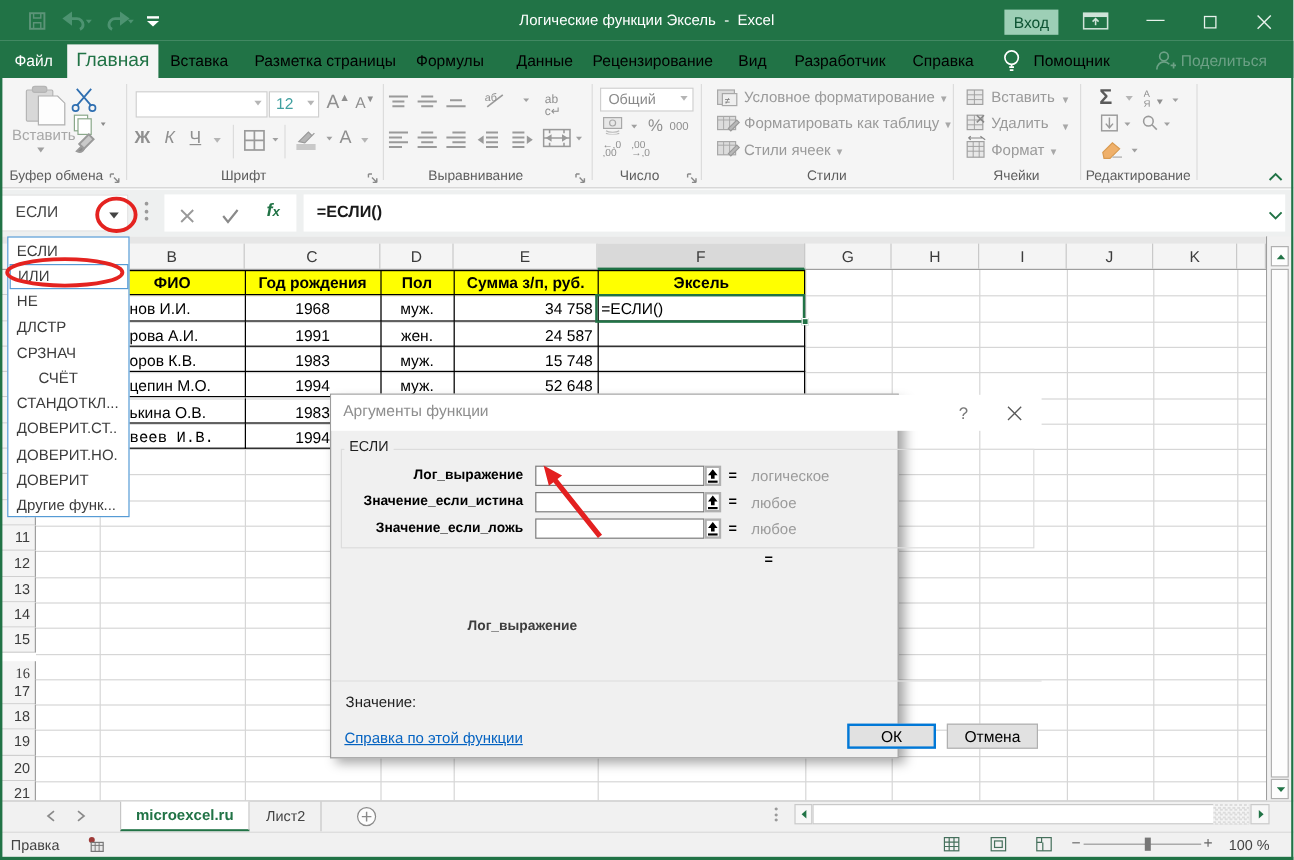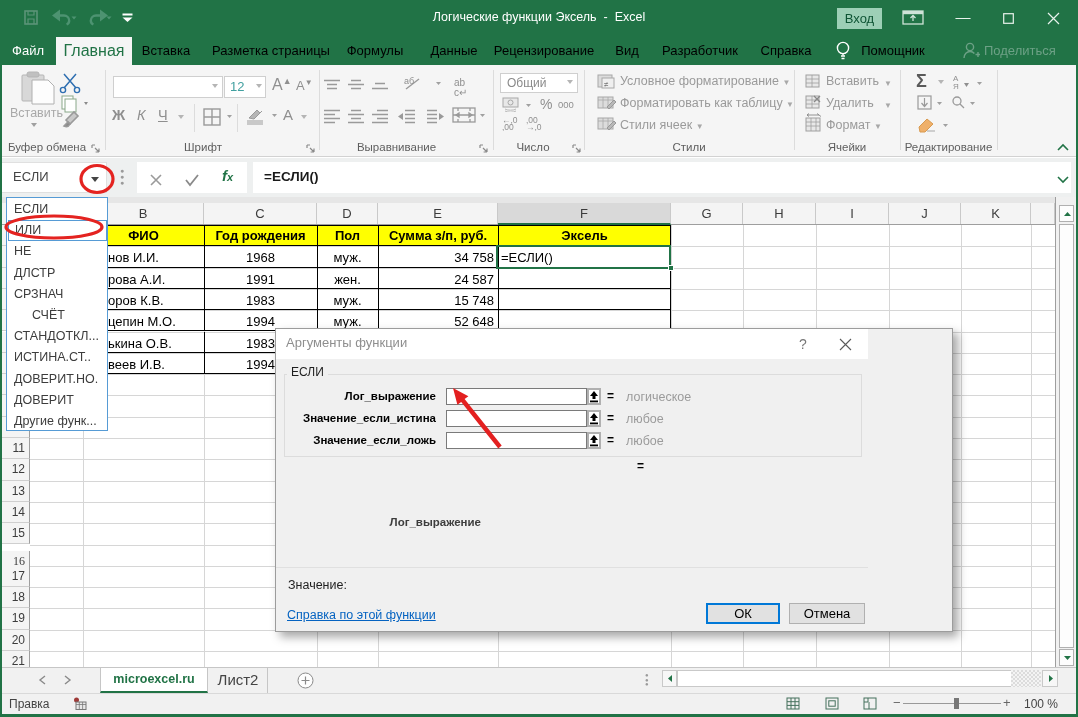--- a/index.html
+++ b/index.html
@@ -32,21 +32,21 @@
   .colhead { position:absolute; top:0; height:21px; line-height:21px; text-align:center; font-size:13px; color:#3c3c3c; border-right:1px solid #c9c9c9; }
   #cells { left:0; top:225px; width:1055px; height:442px; background:#fff; }
   .rowhead { position:absolute; left:0; width:30px; background:#f4f4f4; border-right:1px solid #9e9e9e; border-bottom:1px solid #cfcfcf; font-size:12px; color:#3c3c3c; text-align:right; padding-right:4px; }
   .gridv { position:absolute; top:0; width:1px; height:442px; background:#d6d6d6; }
   .gridh { position:absolute; left:30px; width:1025px; height:1px; background:#d6d6d6; }
   .cell { position:absolute; font-size:13px; color:#000; line-height:20px; white-space:nowrap; }
   
   #dropdown { left:6px; top:197px; width:102px; height:234px; background:#fff; border:1px solid #569bd5; }
   .ditem { position:absolute; left:1px; width:98px; height:21px; line-height:21px; padding-left:6px; font-size:12.5px; color:#3c3c3c; }
   
-  #dialog { left:275px; top:328px; width:678px; height:304px; background:#f0f0f0; border:1px solid #9c9c9c; box-shadow:5px 5px 9px rgba(0,0,0,0.35); }
+  #dialog { left:275px; top:328px; width:474px; height:304px; background:#f0f0f0; border:1px solid #9c9c9c; box-shadow:5px 5px 9px rgba(0,0,0,0.35); }
   .dlg { position:absolute; }
   .field { position:absolute; width:141px; height:17px; background:#fff; border:1px solid #7a7a7a; }
   .fbtn { position:absolute; width:14px; height:17px; background:#fff; border:2px solid #b0b0b0; }
   .flabel { position:absolute; font-weight:bold; font-size:11.5px; color:#000; text-align:right; }
   .hint { position:absolute; font-size:12.5px; color:#9b9b9b; }
   
   #tabbar { left:0; top:667px; width:1078px; height:26px; background:#f1f1f1; border-top:1px solid #c6c6c6; }
   #statusbar { left:0; top:693px; width:1078px; height:21px; background:#f1f1f1; border-top:1px solid #d9d9d9; font-size:12px; color:#444; }
   #greenline { left:0; top:714px; width:1078px; height:3px; background:#217346; }
   #vscroll { left:1055px; top:197px; width:21px; height:470px; background:#f1f1f1; border-left:1px solid #9e9e9e; }
@@ -446,37 +446,37 @@
 <div class="abs" style="left:498px;top:106.5px;width:1px;height:21.3px;background:#000;"></div>
 <div class="cell" style="left:108px;top:108.5px;width:92px;">ькина О.В.</div>
 <div class="cell" style="left:204px;top:108.5px;width:113px;text-align:center;">1983</div>
 <div class="cell" style="left:317px;top:108.5px;width:61px;text-align:center;">муж.</div>
 <div class="cell" style="left:378px;top:108.5px;width:116px;text-align:right;">47 500</div>
 <div class="abs" style="left:82px;top:127.8px;width:589px;height:21.3px;border:1px solid #000;border-top:none;"></div>
 <div class="abs" style="left:204px;top:127.8px;width:1px;height:21.3px;background:#000;"></div>
 <div class="abs" style="left:317px;top:127.8px;width:1px;height:21.3px;background:#000;"></div>
 <div class="abs" style="left:378px;top:127.8px;width:1px;height:21.3px;background:#000;"></div>
 <div class="abs" style="left:498px;top:127.8px;width:1px;height:21.3px;background:#000;"></div>
-<div class="cell" style="left:108px;top:129.8px;width:92px;">веев И.В.</div>
+<div class="cell" style="left:108px;top:129.8px;width:92px;font-family:Liberation Mono, monospace;">веев И.В.</div>
 <div class="cell" style="left:204px;top:129.8px;width:113px;text-align:center;">1994</div>
 <div class="cell" style="left:317px;top:129.8px;width:61px;text-align:center;">муж.</div>
 <div class="cell" style="left:378px;top:129.8px;width:116px;text-align:right;">38 200</div>
 <div class="abs" style="left:496px;top:20.3px;width:175px;height:23.3px;border:2px solid #217346;"></div>
 <div class="abs" style="left:668px;top:39.6px;width:6px;height:6px;background:#217346;border:1px solid #fff;"></div>
 </div>
 <div class="abs" id="vscroll"></div>
 <div class="abs" id="dropdown">
 <div class="ditem" style="top:1.0px;">ЕСЛИ</div>
 <div class="ditem" style="top:22.2px;border:1px solid #569bd5;width:99px;height:21px;line-height:19px;">ИЛИ</div>
 <div class="ditem" style="top:43.4px;">НЕ</div>
 <div class="ditem" style="top:64.6px;">ДЛСТР</div>
 <div class="ditem" style="top:85.8px;">СРЗНАЧ</div>
 <div class="ditem" style="top:107.0px;padding-left:24px;">СЧЁТ</div>
 <div class="ditem" style="top:128.2px;">СТАНДОТКЛ...</div>
-<div class="ditem" style="top:149.4px;">ИСТИНА.СТ..</div>
+<div class="ditem" style="top:149.4px;">ДОВЕРИТ.СТ..</div>
 <div class="ditem" style="top:170.6px;">ДОВЕРИТ.НО.</div>
 <div class="ditem" style="top:191.8px;">ДОВЕРИТ</div>
 <div class="ditem" style="top:213.0px;">Другие функ...</div>
 </div>
 <svg class="abs" style="left:3px;top:214px" width="104" height="26" viewBox="0 0 104 26">
     <ellipse cx="51" cy="13" rx="48" ry="11" fill="none" stroke="#e42320" stroke-width="3.2"></ellipse>
   </svg>
 <svg class="abs" style="left:78px;top:163px" width="38" height="32" viewBox="0 0 38 32">
     <ellipse cx="19" cy="16" rx="16" ry="13.5" fill="none" stroke="#e42320" stroke-width="3.2"></ellipse>
   </svg>
@@ -526,21 +526,21 @@
   <svg class="dlg" style="left:172px;top:56px" width="60" height="70" viewBox="0 0 60 70">
     <path d="M5 3 L20.4 11.2 L16.6 14.1 L53.7 60.6 L50.3 63.4 L13.2 16.9 L9.4 19.8 Z" fill="#e32020"></path>
   </svg>
 </div>
 <div class="abs" id="tabbar"></div>
 <svg class="abs" style="left:38px;top:675px" width="36" height="10" viewBox="0 0 36 10">
     <path d="M7 1 L2 5 L7 9" fill="none" stroke="#8a8a8a" stroke-width="1.4"></path>
     <path d="M27 1 L32 5 L27 9" fill="none" stroke="#8a8a8a" stroke-width="1.4"></path>
   </svg>
 <div class="abs" style="left:100px;top:668px;width:108px;height:25px;background:#fff;border-left:1px solid #c6c6c6;border-right:1px solid #c6c6c6;border-bottom:2px solid #217346;text-align:center;line-height:23px;font-size:12.5px;font-weight:bold;color:#217346;">microexcel.ru</div>
-<div class="abs" style="left:209px;top:668px;width:59px;height:25px;text-align:center;line-height:24px;font-size:15px;color:#444;border-right:1px solid #c6c6c6;">Лист2</div>
+<div class="abs" style="left:209px;top:668px;width:59px;height:25px;text-align:center;line-height:24px;font-size:12px;color:#444;border-right:1px solid #c6c6c6;">Лист2</div>
 <svg class="abs" style="left:297px;top:672px" width="17" height="17" viewBox="0 0 17 17">
     <circle cx="8.5" cy="8.5" r="7.5" fill="#fdfdfd" stroke="#8a8a8a" stroke-width="1"></circle>
     <path d="M8.5 4.5 v8 M4.5 8.5 h8" stroke="#8a8a8a" stroke-width="1.2"></path>
   </svg>
 <div class="abs" style="left:645px;top:673px;color:#9a9a9a;font-size:6px;line-height:4.5px;">●<br>●<br>●</div>
 <div class="abs" style="left:662px;top:670px;width:15px;height:17px;background:#f7f7f7;border:1px solid #c9c9c9;"></div>
 <svg class="abs" style="left:666px;top:674px" width="8" height="9" viewBox="0 0 8 9">
     <path d="M6 1 L2 4.5 L6 8 Z" fill="#217346"></path>
   </svg>
 <div class="abs" style="left:677px;top:670px;width:364px;height:17px;background:#fff;border:1px solid #c9c9c9;"></div>

